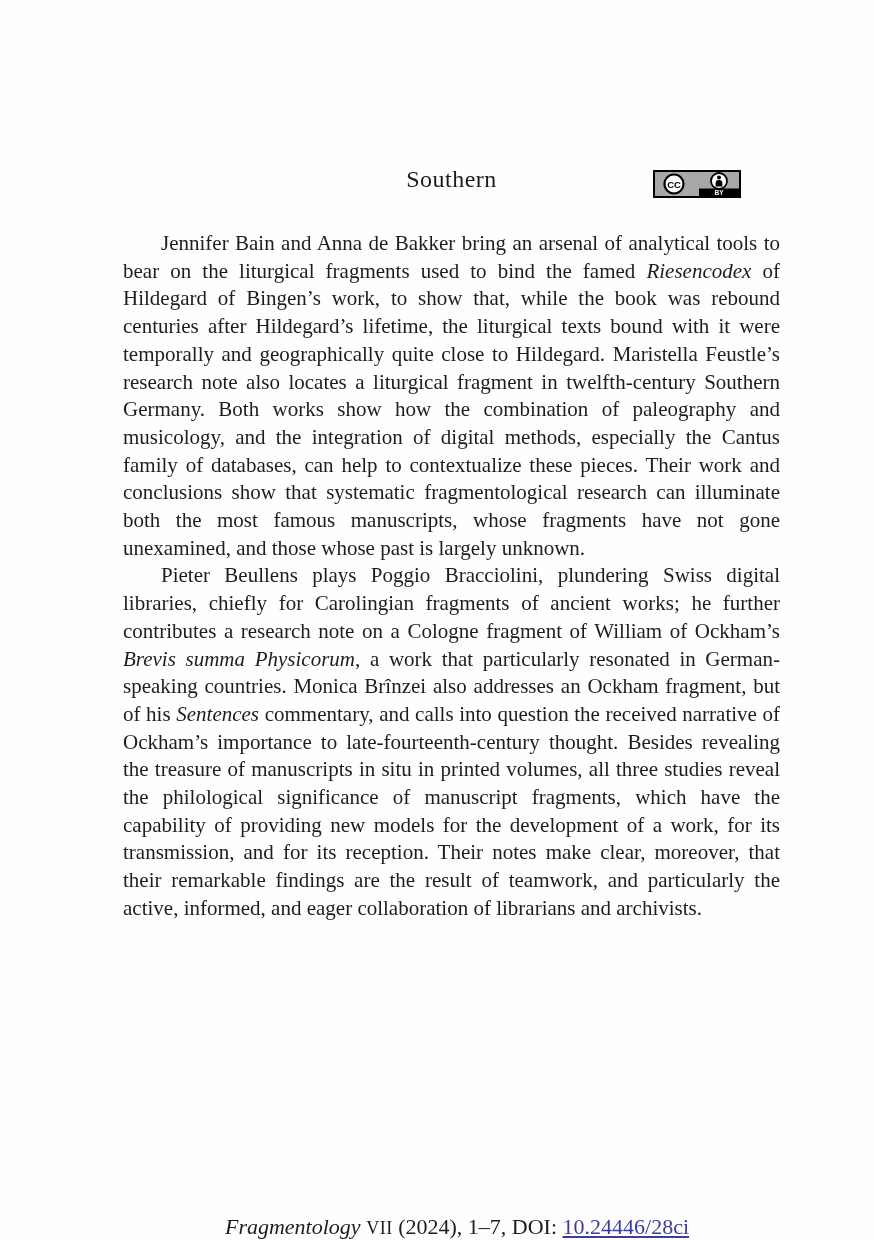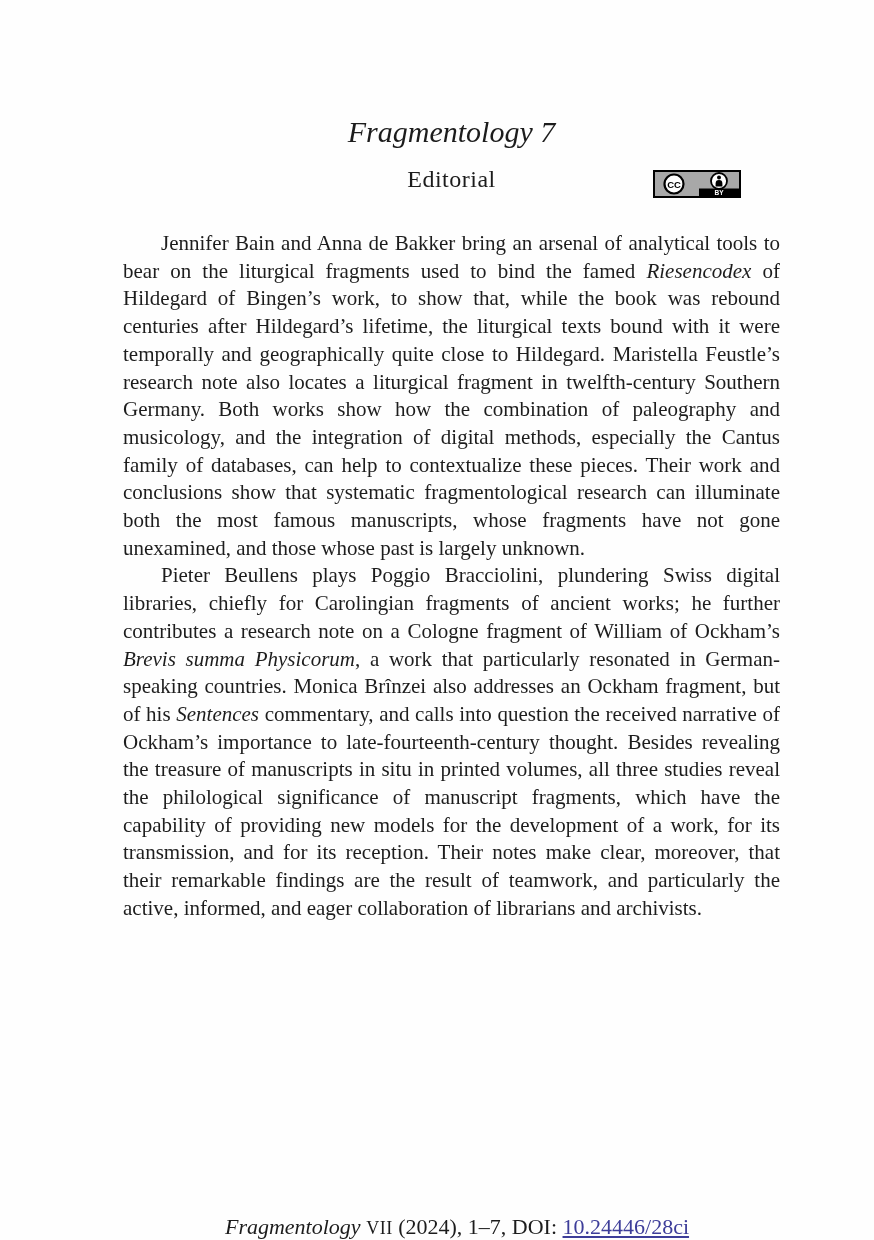--- a/index.html
+++ b/index.html
@@ -90,23 +90,22 @@
     text-decoration: underline;
     text-decoration-color: #3d3d99;
     cursor: pointer;
   }
 </style>
 </head>
 <body>
 
 <div class="page">
 
-  <h1 class="title">Fragmentology 7</h1>
 
-  <h2 class="subtitle">Editorial</h2>
+  <h2 class="subtitle">Southern</h2>
 
   <a class="badge">
     <svg width="88" height="28" viewBox="0 0 88 28" xmlns="http://www.w3.org/2000/svg">
       <rect x="1" y="1" width="86" height="26" fill="#a8a8a8" stroke="#000000" stroke-width="2"></rect>
       <g>
         <circle cx="21" cy="14" r="9.5" fill="#ffffff" stroke="#000000" stroke-width="2.2"></circle>
         <text x="21" y="17.8" text-anchor="middle" font-family="Liberation Sans, sans-serif" font-size="9.5" font-weight="bold" fill="#000000">CC</text>
       </g>
       <rect x="46" y="18.5" width="40" height="7.5" fill="#000000"></rect>
       <g>

